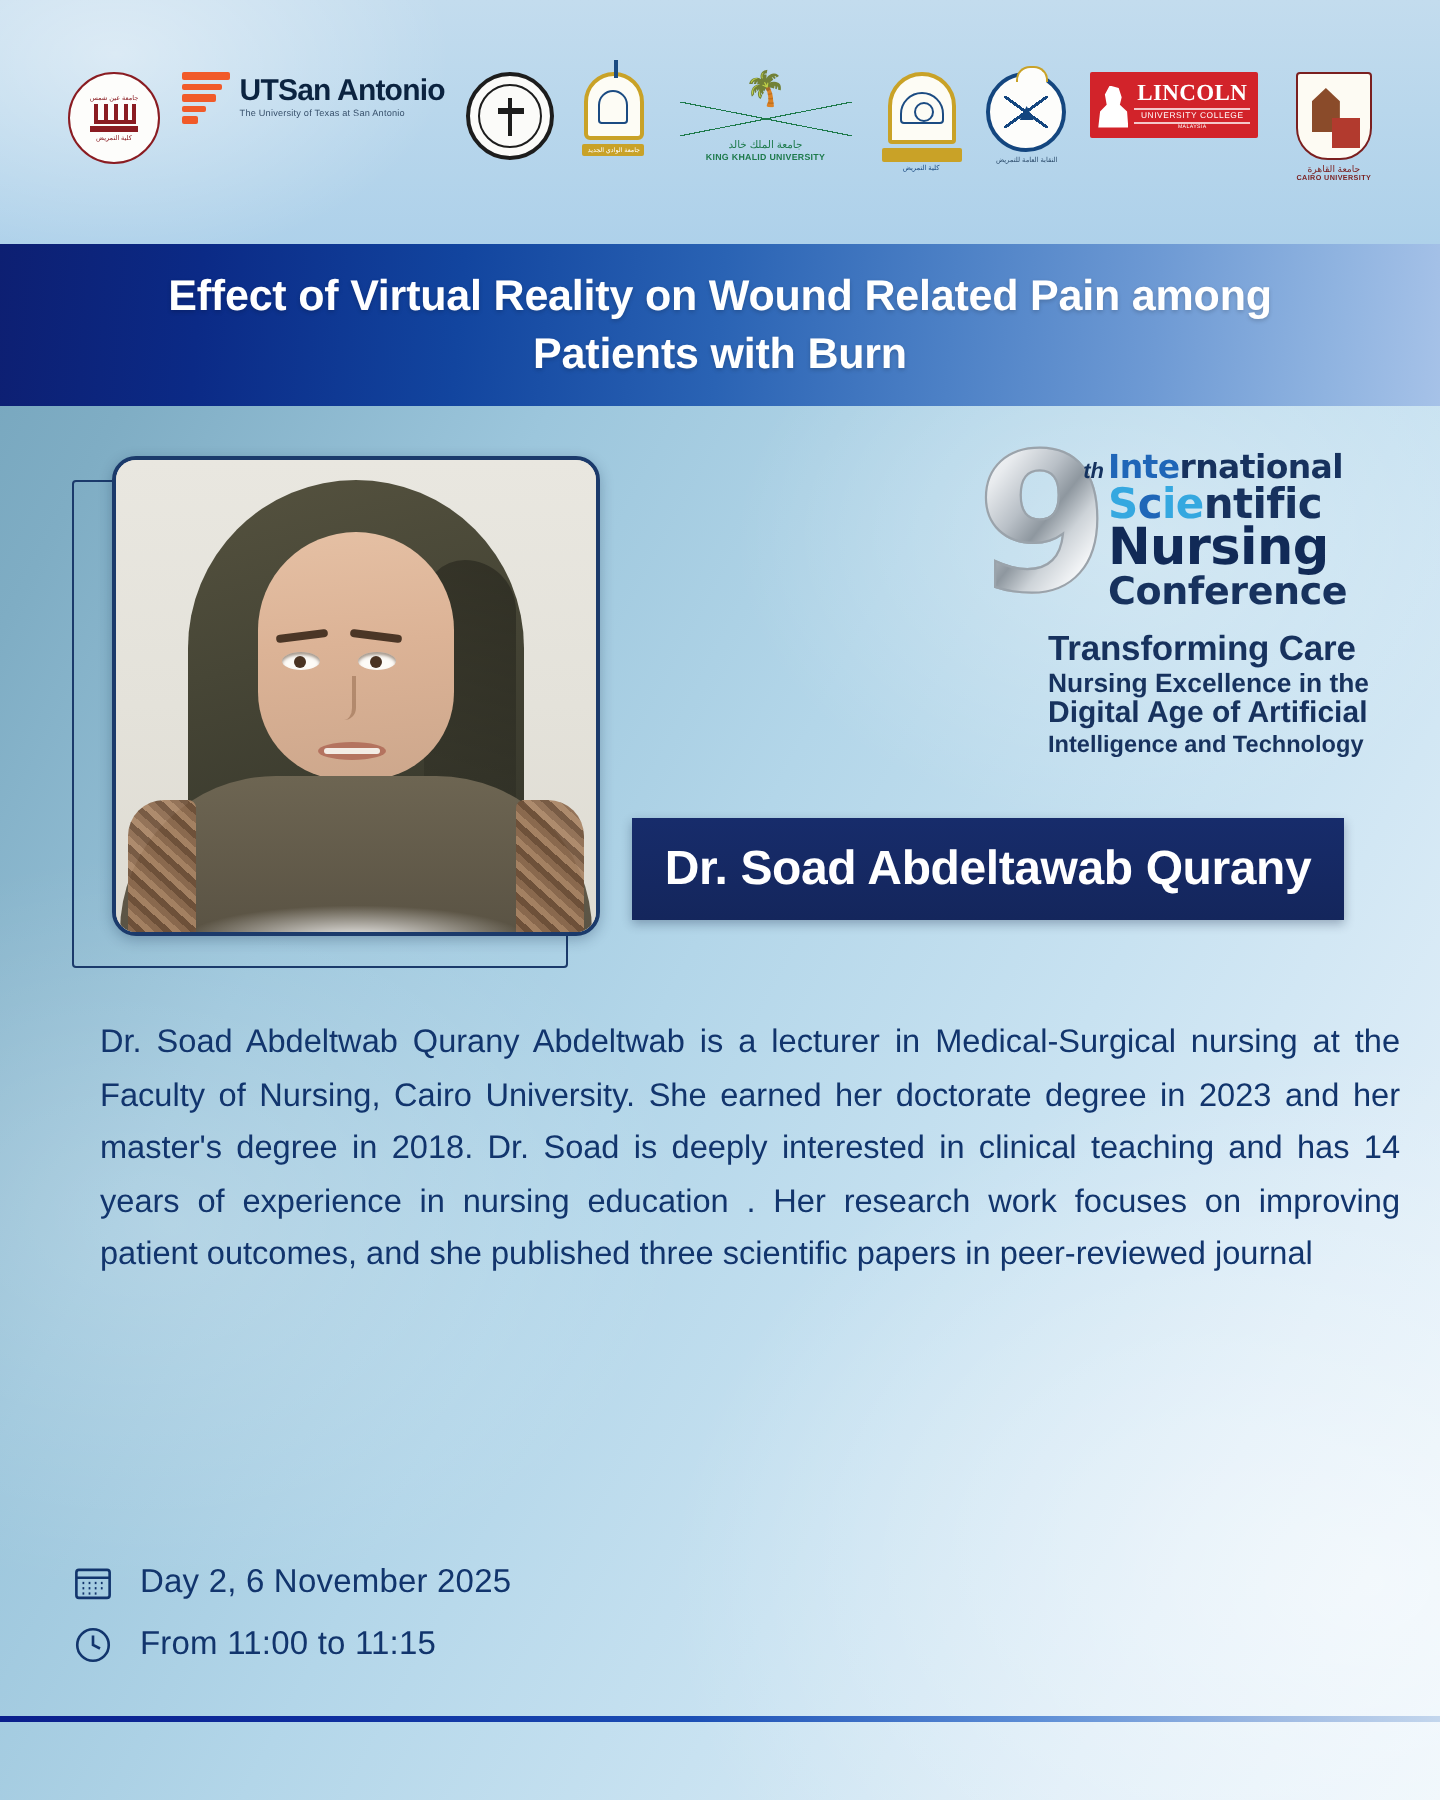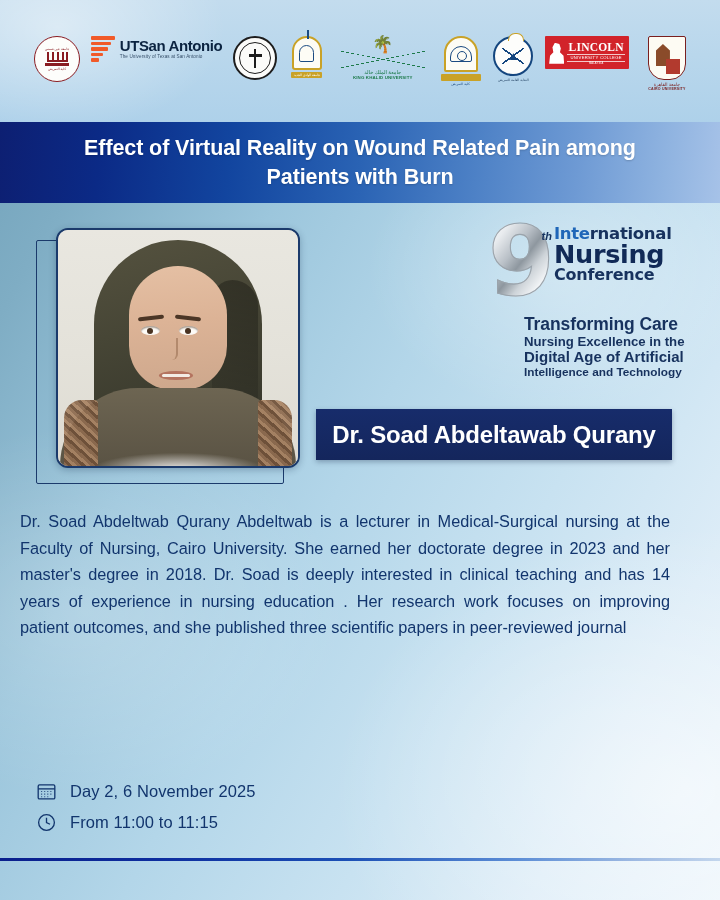--- a/index.html
+++ b/index.html
@@ -435,21 +435,21 @@
   #conf-words { flex: 1; line-height: 0.94; padding-top: 2px; }
   .cw {
     font-weight: 700;
     letter-spacing: -0.3px;
     white-space: nowrap;
     font-family: "DejaVu Sans", sans-serif;
   }
   .cw-intl  { font-size: 16.5px; }
   .cw-sci   { font-size: 21px; margin-top: 1px; }
   .cw-nurs  { font-size: 25.5px; margin-top: 1px; }
-  .cw-conf  { font-size: 16px; color: #17325e; margin-top: 1px; letter-spacing: -0.2px; }
+  .cw-conf  { font-size: 19px; color: #17325e; margin-top: 1px; letter-spacing: -0.2px; }
   .c-dark { color: #17325e; }
   .c-mid  { color: #1f66b8; }
   .c-cyan { color: #35a8e0; }
   .c-navy { color: #112a57; }
 
   #conf-tag { margin-top: 5px; line-height: 1.12; }
   #conf-tag div { font-weight: 700; color: #17325e; font-family: Liberation Sans, sans-serif; margin-left: 36px; }
   .tag1 { font-size: 17.5px; letter-spacing: -0.1px; }
   .tag2 { font-size: 13.2px; }
   .tag3 { font-size: 15px; }
@@ -468,21 +468,21 @@
     color: #ffffff;
     font-size: 24px;
     font-weight: 700;
     letter-spacing: -0.2px;
     white-space: nowrap;
   }
 
   
   #bio {
     position: absolute;
-    left: 20px; top: 508px;
+    left: 50px; top: 508px;
     width: 650px;
     color: #12356d;
     font-size: 16.3px;
     font-weight: 500;
     line-height: 1.63;
     text-align: justify;
     text-justify: inter-word;
   }
 
   
@@ -626,20 +626,21 @@
   </div>
 
   <div id="conf-logo">
     <div id="conf-top">
       <div id="conf-nine">
         <span class="nine-glyph">9</span>
         <span class="nine-th">th</span>
       </div>
       <div id="conf-words">
         <div class="cw cw-intl"><span class="c-mid">Inte</span><span class="c-dark">rnational</span></div>
+        <div class="cw cw-sci"><span class="c-cyan">S</span><span class="c-mid">c</span><span class="c-cyan">ie</span><span class="c-dark">ntific</span></div>
         <div class="cw cw-nurs c-navy">Nursing</div>
         <div class="cw cw-conf">Conference</div>
       </div>
     </div>
     <div id="conf-tag">
       <div class="tag1">Transforming Care</div>
       <div class="tag2">Nursing Excellence in the</div>
       <div class="tag3">Digital Age of Artificial</div>
       <div class="tag4">Intelligence and Technology</div>
     </div>

